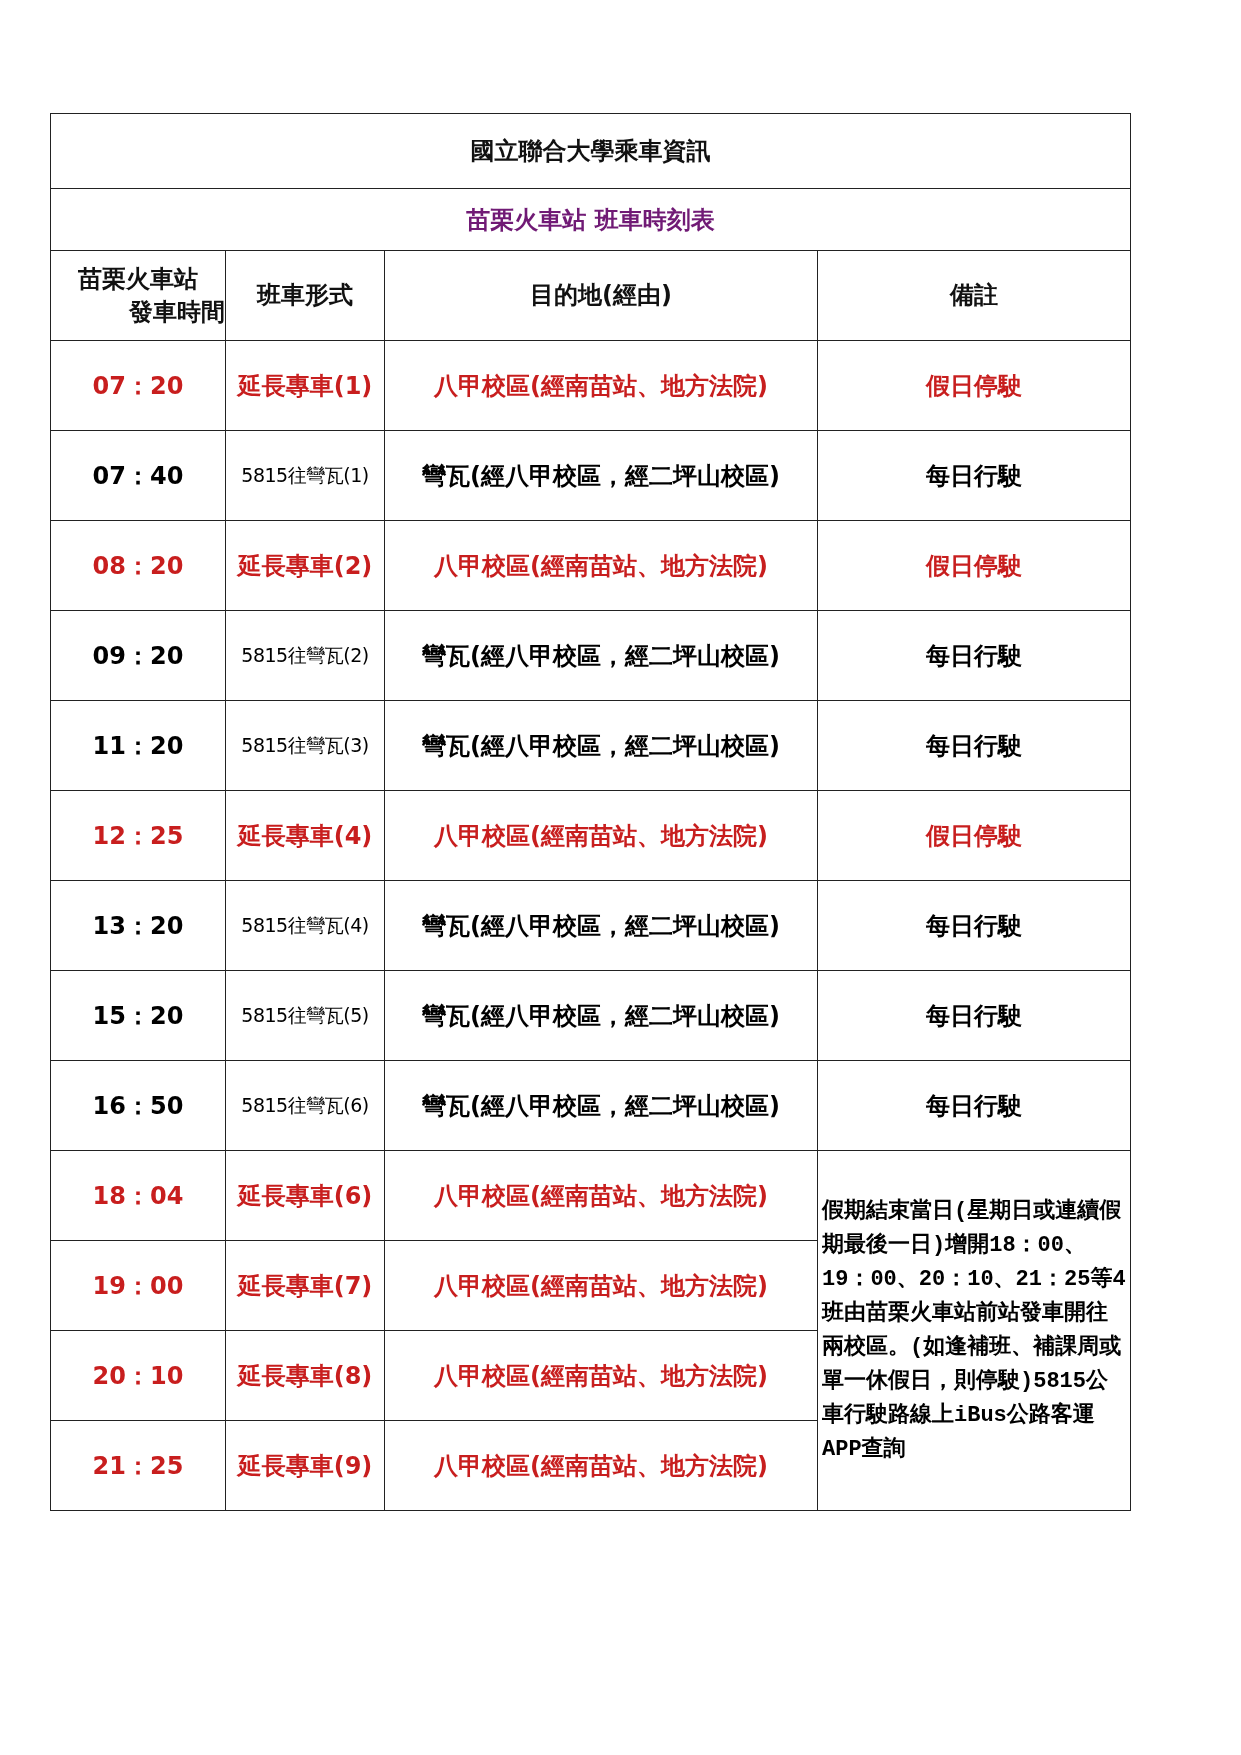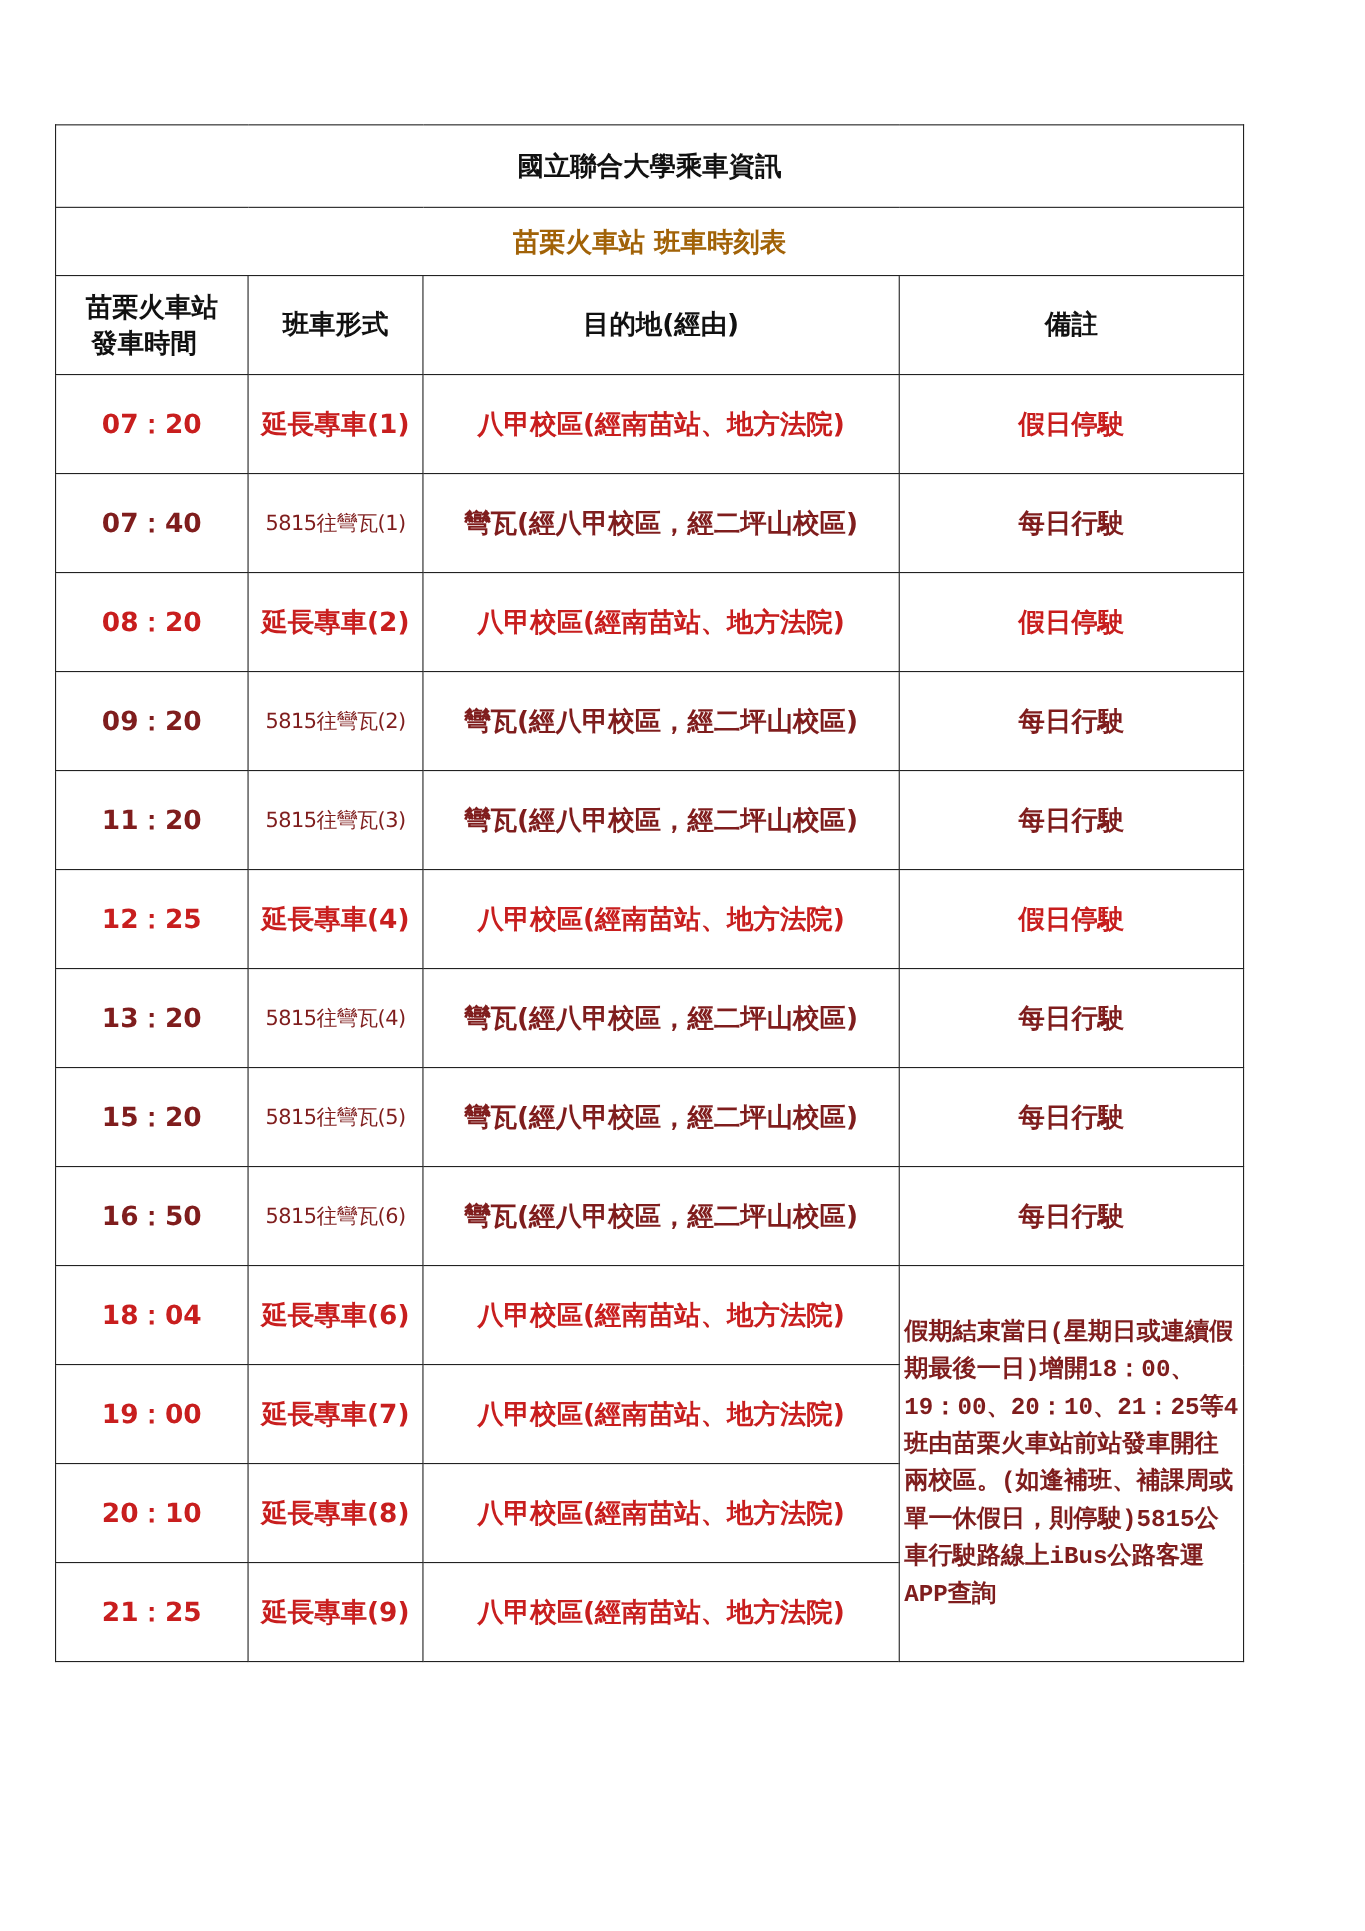--- a/index.html
+++ b/index.html
@@ -7,25 +7,25 @@
          font-family: "DejaVu Sans", "Liberation Sans", sans-serif; }
   table.sched {
     position: absolute; left: 50px; top: 113px; width: 1080px;
     border-collapse: collapse; table-layout: fixed;
   }
   table.sched td {
     border: 1.5px solid #222; text-align: center; vertical-align: middle;
     padding: 0; font-weight: bold; font-size: 24px;
   }
   .title-row td { height: 74px; font-size: 24px; color: #111; }
-  .subtitle-row td { height: 61px; font-size: 22px; color: #a16207; font-weight: normal; }
+  .subtitle-row td { height: 61px; font-size: 22px; color: #701a75; font-weight: normal; }
   .head-row td { height: 89px; font-size: 22px; color: #111; font-weight: normal; line-height: 1.35; }
   .data-row td { height: 89px; }
   .red { color: #c81e1e; margin-top: 36px; }
-  .green { color: #7f1d1d; }
+  .green { color: #000000; }
   .type-small { font-size: 19px !important; font-weight: normal !important; letter-spacing: -0.5px; }
   .note-cell { text-align: left !important; padding: 0 4px !important; font-size: 22px !important;
                line-height: 34px; vertical-align: middle; font-family: Liberation Mono, monospace; }
 </style>
 </head>
 <body>
 
 <table class="sched">
   <colgroup>
     <col style="width:175px">
@@ -36,21 +36,21 @@
   <tbody>
     <tr class="title-row">
       <td colspan="4">國立聯合大學乘車資訊</td>
     </tr>
     <tr class="subtitle-row">
       <td colspan="4">苗栗火車站 班車時刻表</td>
     </tr>
     <tr class="head-row">
       <td>
         <div>苗栗火車站</div>
-        <div style="text-align:left;padding-left:32px">發車時間</div>
+        <div style="text-align:right;padding-left:32px">發車時間</div>
       </td>
       <td>班車形式</td>
       <td>目的地(經由)</td>
       <td>備註</td>
     </tr>
 
     <tr class="data-row red">
       <td>07：20</td>
       <td>延長專車(1)</td>
       <td>八甲校區(經南苗站、地方法院)</td>

